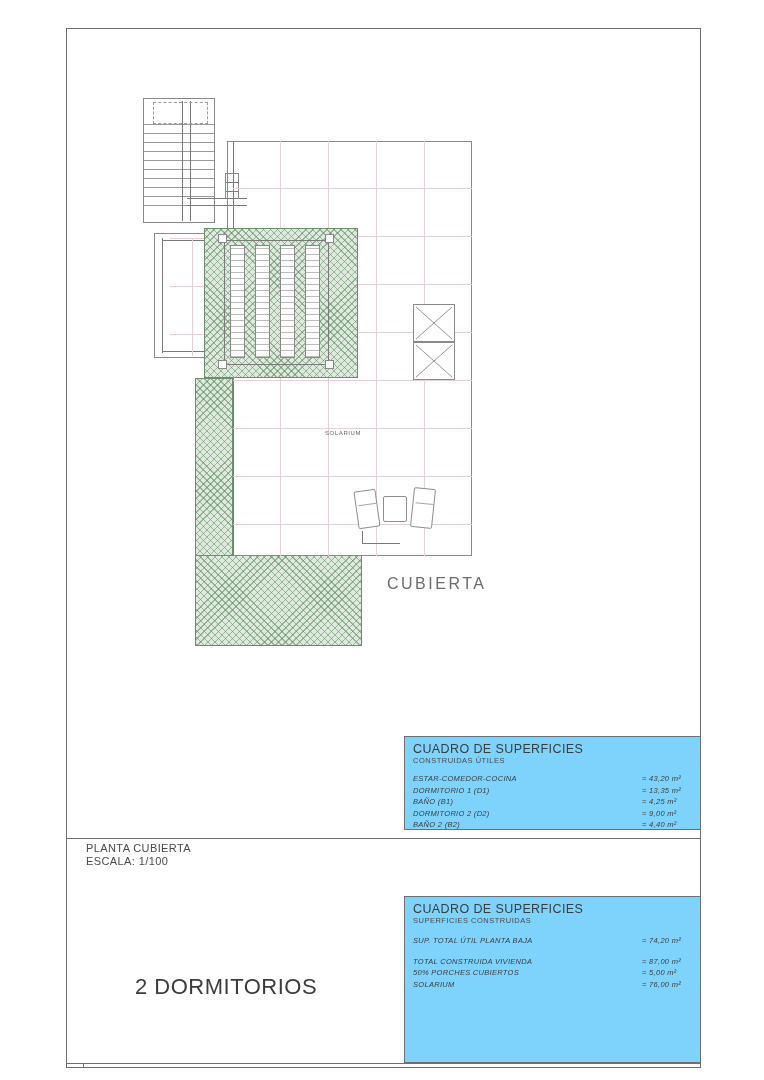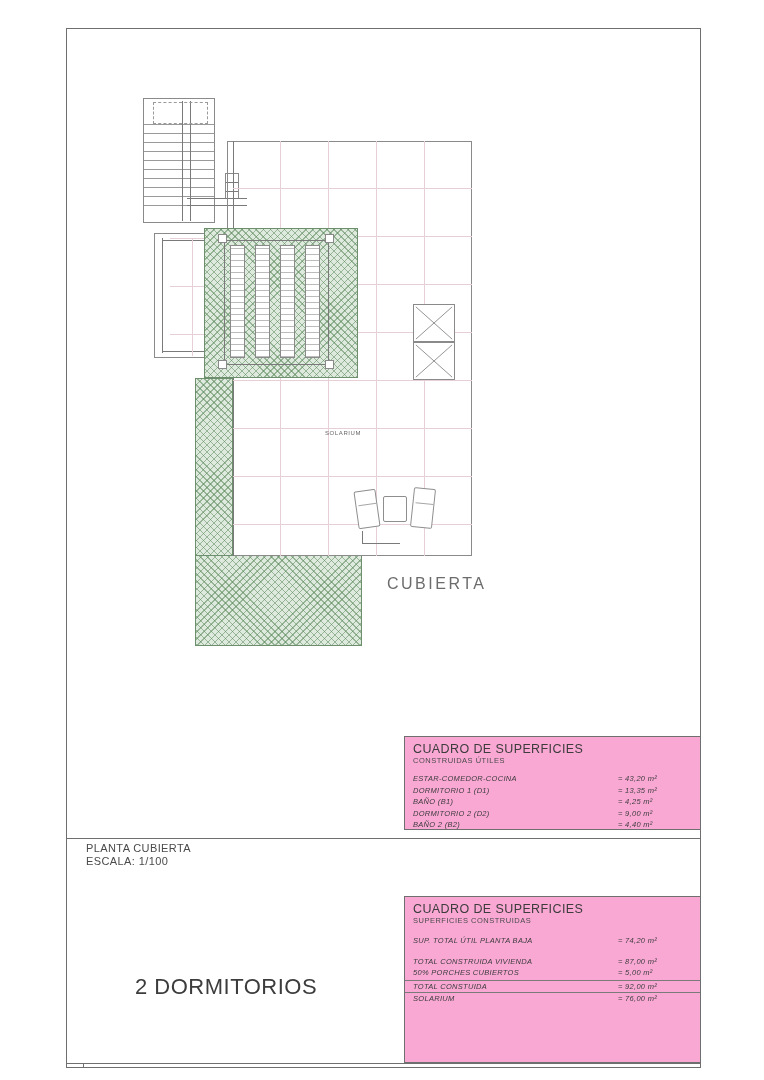--- a/index.html
+++ b/index.html
@@ -161,21 +161,21 @@
     letter-spacing: .5px;
     color: #3c3c3c;
     white-space: nowrap;
   }
 
   
   .tbl {
     position: absolute;
     box-sizing: border-box;
     border: 1px solid #6f6f6f;
-    background: #f9a8d4;
+    background: #7dd3fc;
   }
   .tbl .t-title {
     font-size: 12.5px;
     letter-spacing: .4px;
     color: #3c3c3c;
     padding: 5px 0 0 8px;
     line-height: 14px;
   }
   .tbl .t-sub {
     font-size: 7.5px;
@@ -187,21 +187,21 @@
   .rowlist { margin-top: 7px; font-style: italic; }
   .row {
     display: flex;
     font-size: 7.5px;
     letter-spacing: .3px;
     color: #3c3c3c;
     line-height: 11.5px;
     padding: 0 8px;
   }
   .row .nm { flex: 0 0 205px; }
-  .row .vl { flex: 1; }
+  .row .vl { flex: 1; margin-left: 24px; }
   .row.sep-top { margin-top: 9px; }
   .row.boxed {
     border-top: 1px solid #7a7a7a;
     border-bottom: 1px solid #7a7a7a;
     margin-top: 1px;
   }
   #tbl-utiles { left: 404px; top: 736px; width: 297px; height: 94px; }
   #tbl-construidas { left: 404px; top: 896px; width: 297px; height: 167px; }
 </style>
 </head>
@@ -355,24 +355,20 @@
         <span class="vl">= 74,20 m²</span>
       </div>
       <div class="row sep-top">
         <span class="nm">TOTAL CONSTRUIDA VIVIENDA</span>
         <span class="vl">= 87,00 m²</span>
       </div>
       <div class="row">
         <span class="nm">50% PORCHES CUBIERTOS</span>
         <span class="vl">= 5,00 m²</span>
       </div>
-      <div class="row boxed">
-        <span class="nm">TOTAL CONSTUIDA</span>
-        <span class="vl">= 92,00 m²</span>
-      </div>
       <div class="row">
         <span class="nm">SOLARIUM</span>
         <span class="vl">= 76,00 m²</span>
       </div>
     </div>
   </div>
 
 </div>
 
 </body></html>

